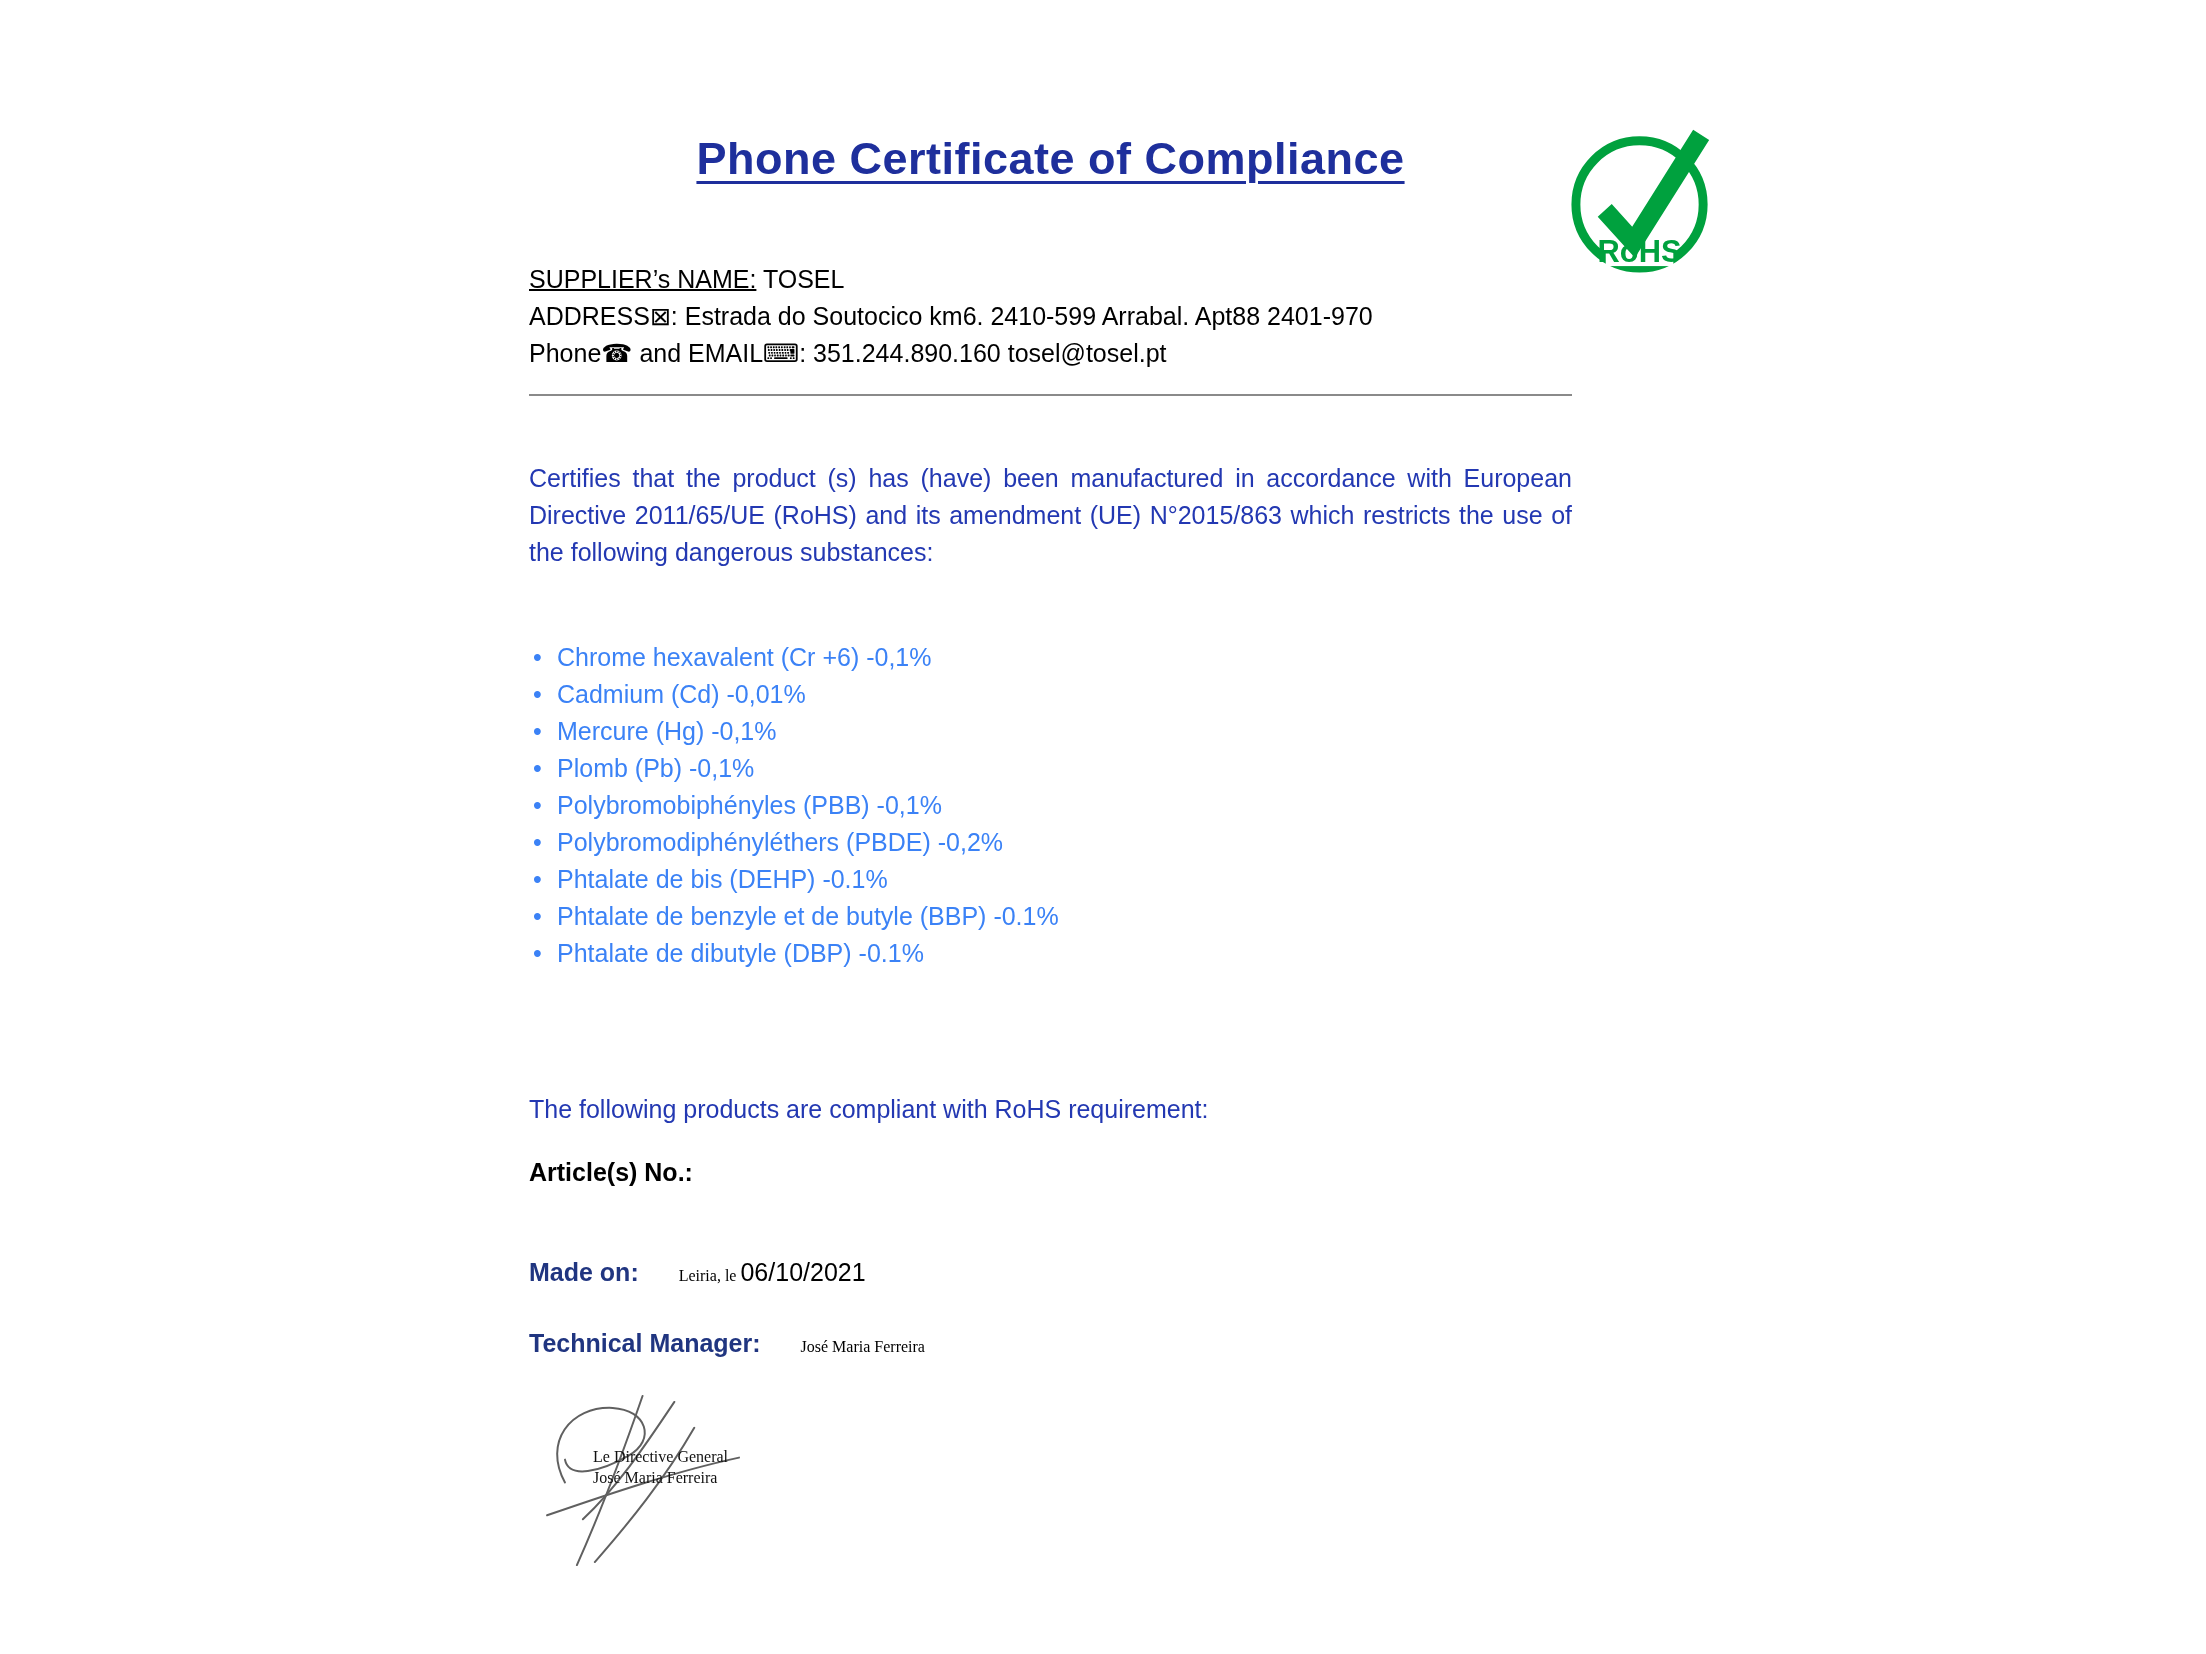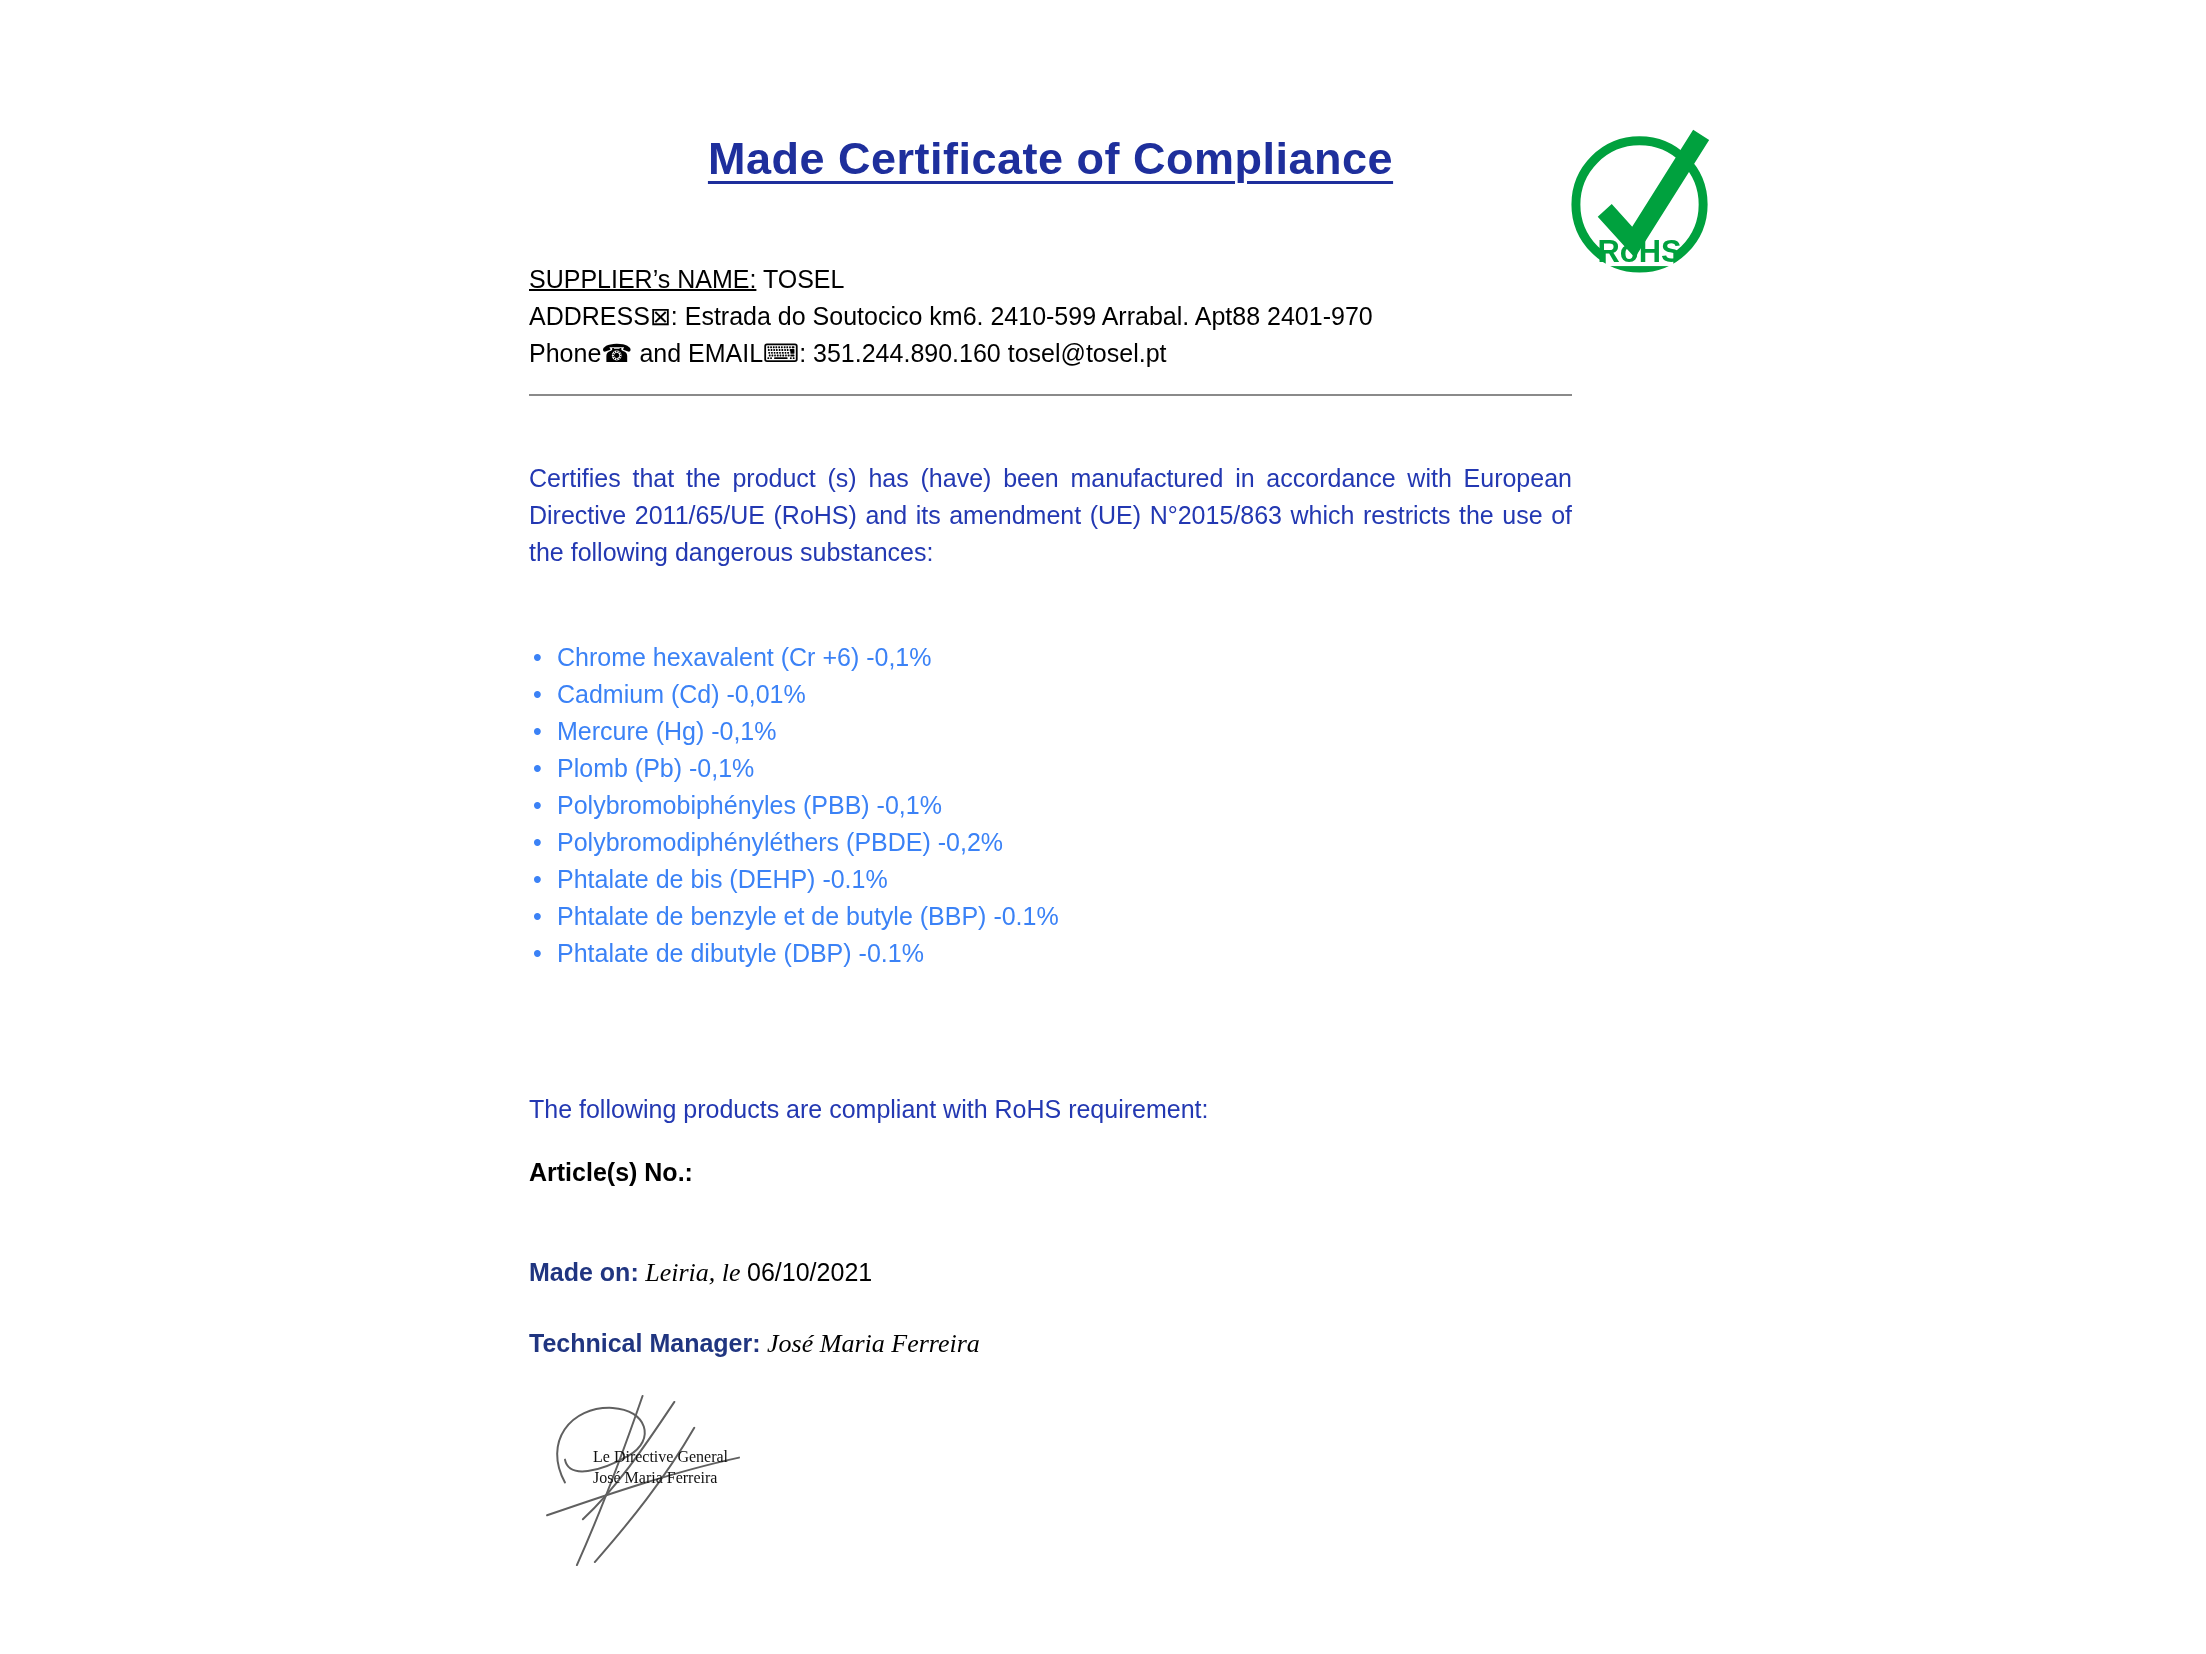--- a/index.html
+++ b/index.html
@@ -36,33 +36,33 @@
   .substances li { position:relative; padding-left:28px; font-size:25px; line-height:37px; color:#3b82f6; }
   .substances li::before { content:"\2022"; position:absolute; left:4px; }
 
   .compliance { position:absolute; left:529px; top:1095px; width:1043px;
                 font-size:25px; color:var(--text_blue); }
   .article { position:absolute; left:529px; top:1158px; width:1043px; font-size:25px; color:#000;font-weight:bold; }
 
   .made-on { position:absolute; left:529px; top:1258px; width:1043px; font-size:25px; }
   .manager { position:absolute; left:529px; top:1329px; width:1043px; font-size:25px; }
   .label { font-weight:bold; color:var(--label_navy); }
-  .italic-serif { font-style:italic; font-family:"Liberation Serif", serif; font-size:26px; }
+  .italic-serif { font-family:"Liberation Serif", serif; font-size:16px;margin-left:36px; }
 
   .sig-wrap { position:absolute; left:525px; top:1388px; width:259px; height:194px; }
   .sig-wrap svg { position:absolute; left:0; top:0; }
   .sig-text { position:absolute; left:68px; top:58px; font-family:"Liberation Serif", serif;
               font-size:16px; line-height:21px; color:#111; white-space:nowrap; }
 </style>
 </head>
 <body>
 
 <div class="page">
 
-  <h1 class="title">Made Certificate of Compliance</h1>
+  <h1 class="title">Phone Certificate of Compliance</h1>
 
   <svg class="logo" viewBox="0 0 168 172" aria-hidden="true">
     <circle cx="80" cy="94" r="64" fill="none" stroke="#00a13e" stroke-width="9"></circle>
     <rect x="46" y="130" width="68" height="26" fill="#ffffff"></rect>
     <text x="80" y="152" text-anchor="middle">RoHS</text>
     <path d="M45 100 L74 132 L142 24" fill="none" stroke="#00a13e" stroke-width="19" stroke-linejoin="miter" stroke-linecap="butt"></path>
   </svg>
 
   <div class="supplier">
     <div><span class="b u">SUPPLIER’s NAME:</span><span class="b"> </span><span> TOSEL</span></div>

